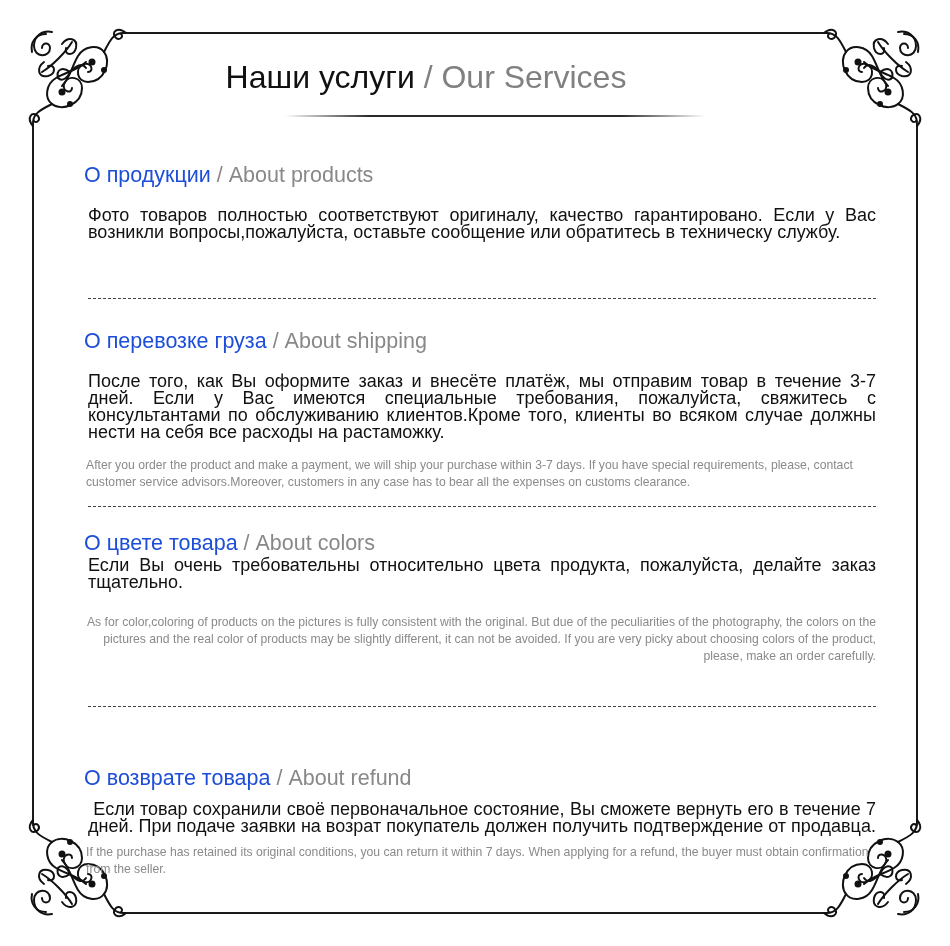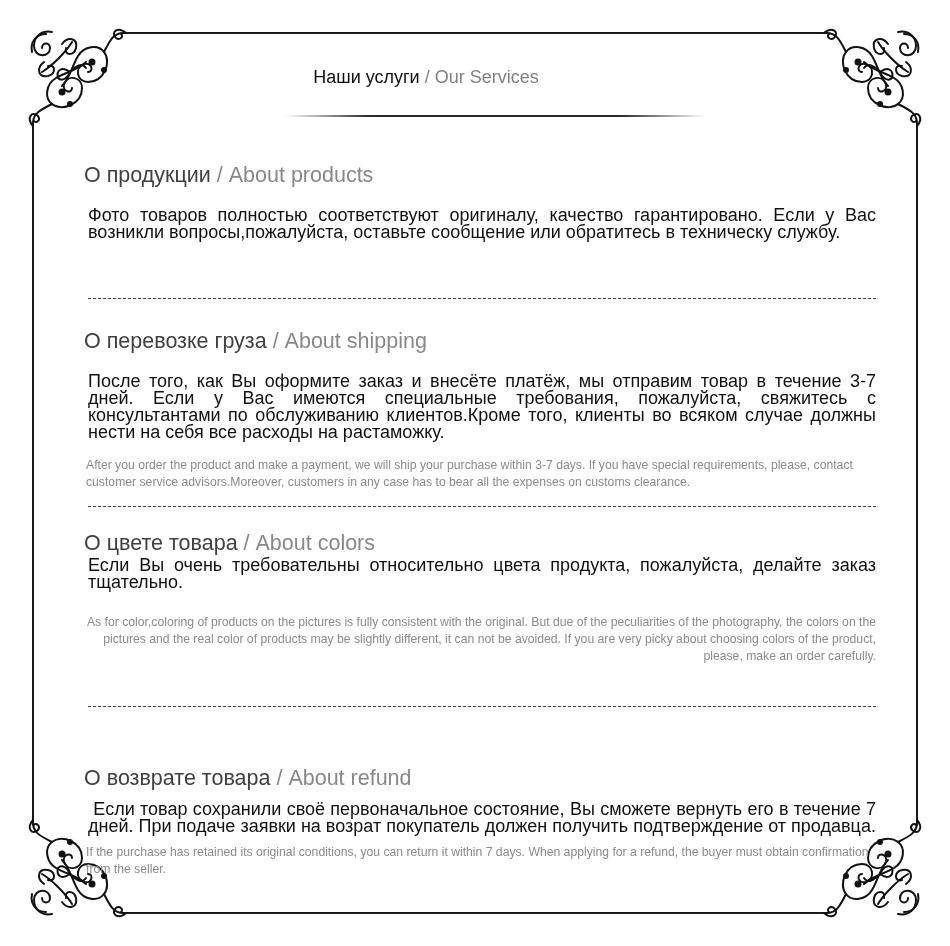--- a/index.html
+++ b/index.html
@@ -11,30 +11,30 @@
   .frame-left { left: 32px; top: 125px; width: 2px; height: 698px; }
   .frame-right { left: 916px; top: 125px; width: 2px; height: 698px; }
 
   .corner { position: absolute; width: 110px; height: 110px; }
   .corner svg { width: 110px; height: 110px; display: block; }
   .corner-tl { left: 22px; top: 22px; }
   .corner-tr { left: 818px; top: 22px; transform: scaleX(-1); }
   .corner-bl { left: 22px; top: 814px; transform: scaleY(-1); }
   .corner-br { left: 818px; top: 814px; transform: scale(-1,-1); }
 
-  .main-title { position: absolute; left: 0; width: 852px; top: 60px; text-align: center; font-size: 18px; line-height: 34px; }
+  .main-title { position: absolute; left: 0; width: 852px; top: 60px; text-align: center; font-size: 32px; line-height: 34px; }
   .main-title .ru { color: #111111; }
   .main-title .sep { color: #808080; }
   .main-title .en { color: #808080; }
   .title-rule { position: absolute; left: 285px; top: 115px; width: 420px; height: 2px;
     background: linear-gradient(to right, rgba(0,0,0,0) 0%, #2a2a2a 20%, #2a2a2a 80%, rgba(0,0,0,0) 100%); }
 
   .section { position: absolute; left: 84px; width: 792px; }
   .sec-title { font-size: 21.5px; line-height: 28px; white-space: nowrap; }
-  .sec-title .ru { color: #404040; }
+  .sec-title .ru { color: #1d4ed8; }
   .sec-title .en { color: #888888; }
   .ru-text { font-size: 18px; line-height: 17px; color: #111111; text-align: justify; padding-left: 4px; }
   .en-text { font-size: 12.2px; line-height: 17px; color: #8a8a8a; padding-left: 2px; }
   .dash { position: absolute; left: 88px; width: 788px; height: 0; border-top: 1px dashed #444444; }
 </style>
 </head>
 <body>
 
 <div class="frame-line frame-top"></div>
 <div class="frame-line frame-bottom"></div>

